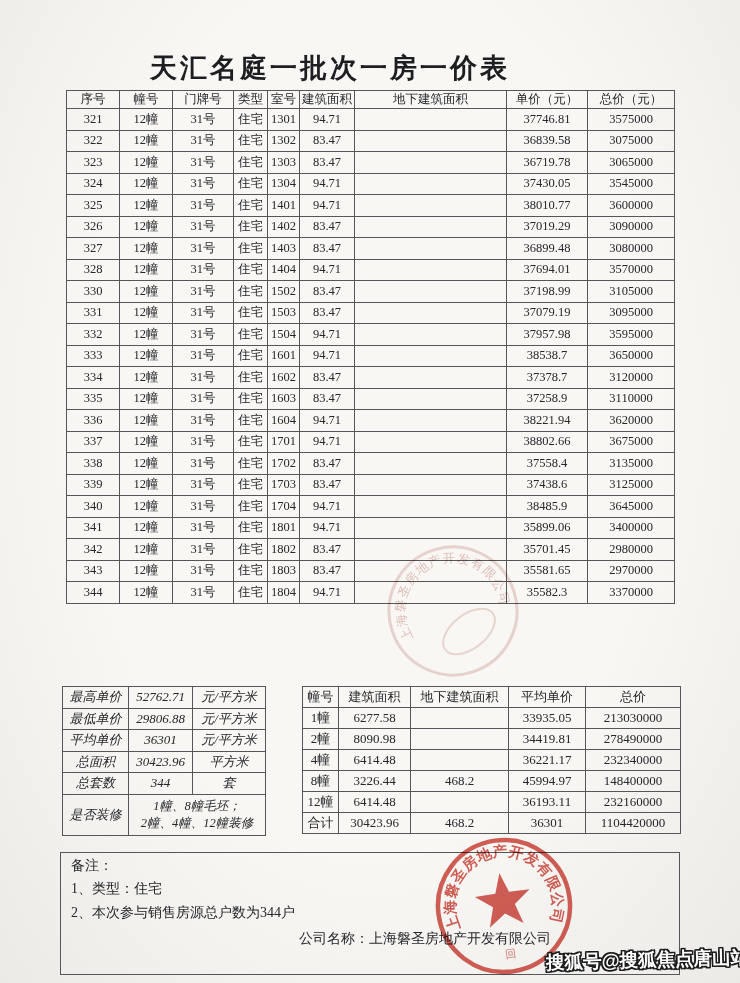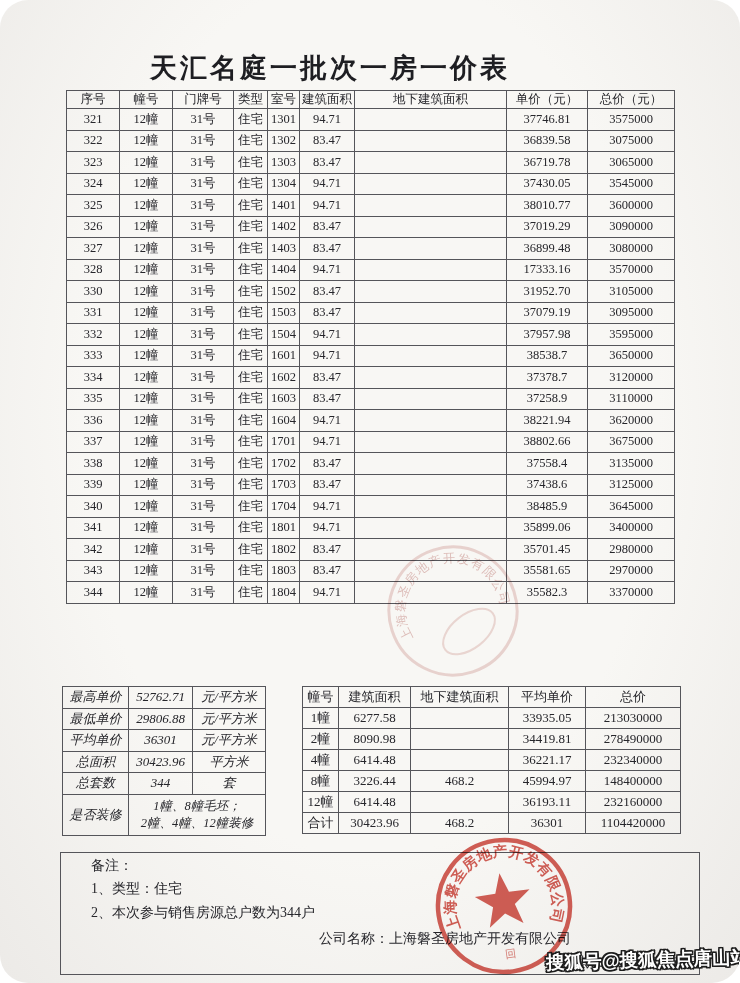--- a/index.html
+++ b/index.html
@@ -1,21 +1,20 @@
 <!DOCTYPE html>
 <html><head>
 <meta charset="utf-8">
 <style>
   html,body{margin:0;padding:0;}
   body{font-family:"Liberation Serif","DejaVu Serif",serif;}
   #page{
     position:relative;width:740px;height:983px;overflow:hidden;
     background:radial-gradient(ellipse at 50% 42%, #f8f7f4 55%, #eceae7 100%);
     color:#26262b;
-    border-radius:28px;
   }
   .title{
     position:absolute;top:50px;left:40px;width:580px;text-align:center;
     font-size:27px;font-weight:bold;letter-spacing:3px;color:#1e1e22;
   }
   table{border-collapse:collapse;table-layout:fixed;}
   td,th{
     border:1px solid #55555a;text-align:center;vertical-align:middle;
     font-weight:normal;padding:0 1px;overflow:hidden;white-space:nowrap;
     font-size:12.5px;color:#26262b;
@@ -26,21 +25,21 @@
   #stats-table{position:absolute;left:62px;top:686px;width:203px;}
   #stats-table tr{height:21.5px;}
   #stats-table tr.tall{height:41px;margin-left:48px;}
   #stats-table td{font-size:13px;font-style:italic;}
   .two-line div{line-height:1.35;font-size:12.5px;}
   #building-table{position:absolute;left:302px;top:686px;width:378px;}
   #building-table tr{height:21px;}
   #building-table td,#building-table th{font-size:13px;}
   #notes-box{
     position:absolute;left:60px;top:852px;width:618px;height:121px;
-    border:1px solid #55555a;font-size:14px;padding-left:20px;
+    border:1px solid #55555a;font-size:14px;
   }
   #notes-box .nline{margin:3px 0 0 10px;line-height:1.45;}
   #notes-box .company-line{margin:6px 0 0 238px;}
   #notes-box .date-line{margin:4px 0 0 335px;text-align:right;}
   svg.stamp{position:absolute;pointer-events:none;mix-blend-mode:multiply;}
   #stamp-faint{left:358px;top:516px;filter:blur(0.7px);opacity:.55;}
   #stamp-seal{left:408px;top:806px;filter:blur(0.3px);}
   .watermark{
     position:absolute;left:546px;top:947px;
     font-family:"Liberation Sans","DejaVu Sans",sans-serif;
@@ -162,32 +161,32 @@
           <td>3080000</td>
         </tr>
         <tr>
           <td>328</td>
           <td>12幢</td>
           <td>31号</td>
           <td>住宅</td>
           <td>1404</td>
           <td>94.71</td>
           <td></td>
-          <td>17333.16</td>
+          <td>37694.01</td>
           <td>3570000</td>
         </tr>
         <tr>
           <td>330</td>
           <td>12幢</td>
           <td>31号</td>
           <td>住宅</td>
           <td>1502</td>
           <td>83.47</td>
           <td></td>
-          <td>31952.70</td>
+          <td>37198.99</td>
           <td>3105000</td>
         </tr>
         <tr>
           <td>331</td>
           <td>12幢</td>
           <td>31号</td>
           <td>住宅</td>
           <td>1503</td>
           <td>83.47</td>
           <td></td>

